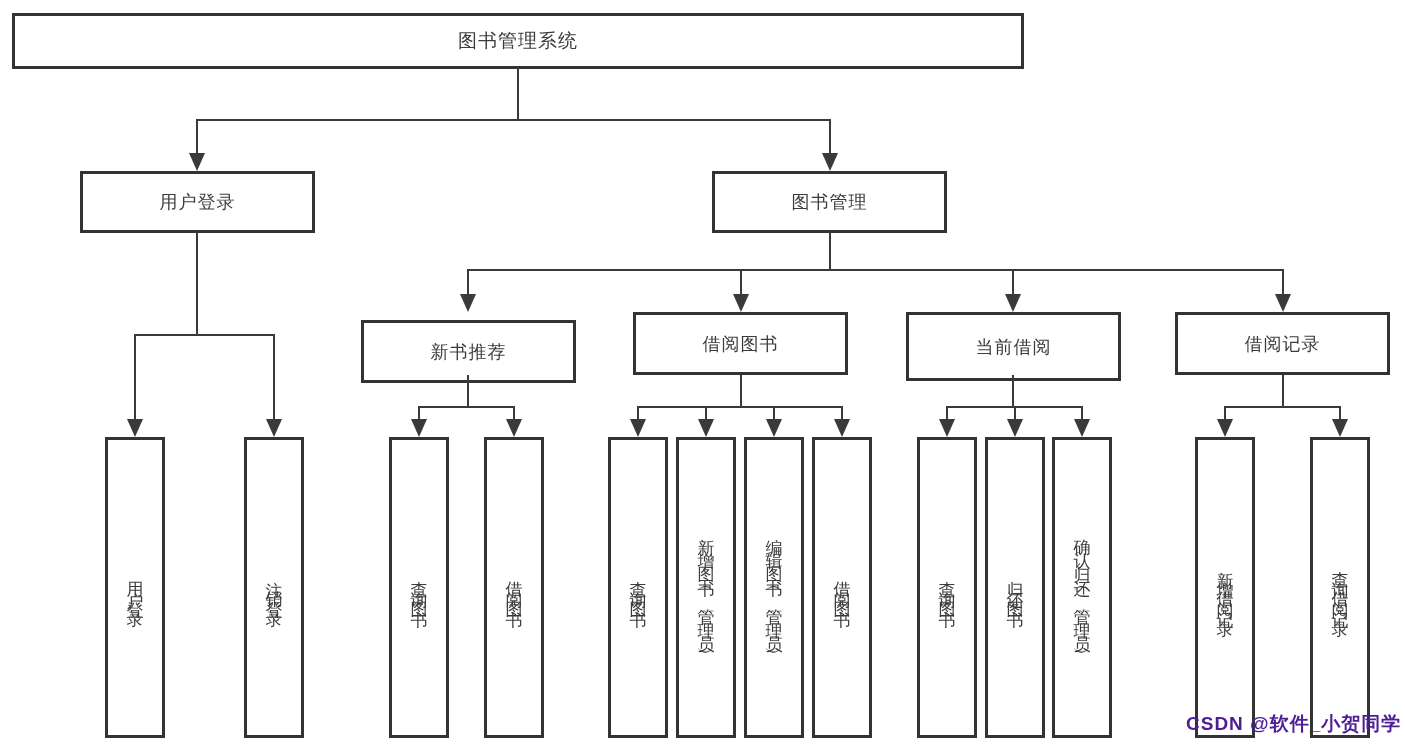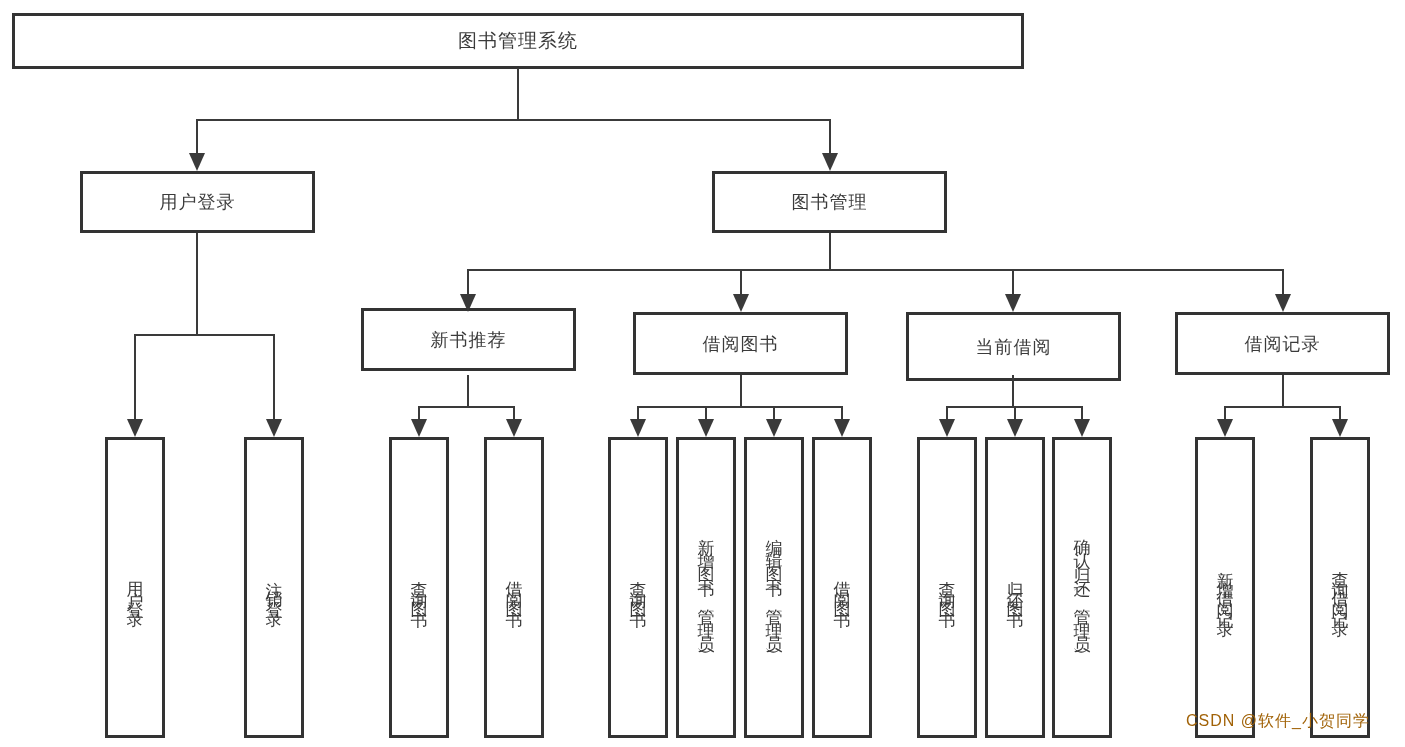--- a/index.html
+++ b/index.html
@@ -55,44 +55,45 @@
     position: absolute;
     width: 0; height: 0;
     border-left: 8px solid transparent;
     border-right: 8px solid transparent;
     border-top: 18px solid #3a3a3a;
   }
   .watermark {
     position: absolute;
     left: 1186px;
     top: 711px;
-    font-size: 16px;
-    color: #a16207;
+    font-size: 19px;
+    color: #4c1d95;
     letter-spacing: 1px;
     white-space: nowrap;
+    font-weight: bold;
   }
 </style>
 </head>
 <body>
 
 <div class="canvas">
 
   <div class="hbox root-box" style="left:12px; top:13px; width:1012px; height:56px;">
     <span>图书管理系统</span>
   </div>
 
   <div class="hbox lvl-box" style="left:80px; top:171px; width:235px; height:62px;">
     <span>用户登录</span>
   </div>
 
   <div class="hbox lvl-box" style="left:712px; top:171px; width:235px; height:62px;">
     <span>图书管理</span>
   </div>
 
-  <div class="hbox lvl-box" style="left:361px; top:308px; width:215px; height:63px;">
+  <div class="hbox lvl-box" style="left:361px; top:320px; width:215px; height:63px;">
     <span>新书推荐</span>
   </div>
 
   <div class="hbox lvl-box" style="left:633px; top:312px; width:215px; height:63px;">
     <span>借阅图书</span>
   </div>
 
   <div class="hbox lvl-box" style="left:906px; top:312px; width:215px; height:69px;">
     <span>当前借阅</span>
   </div>

